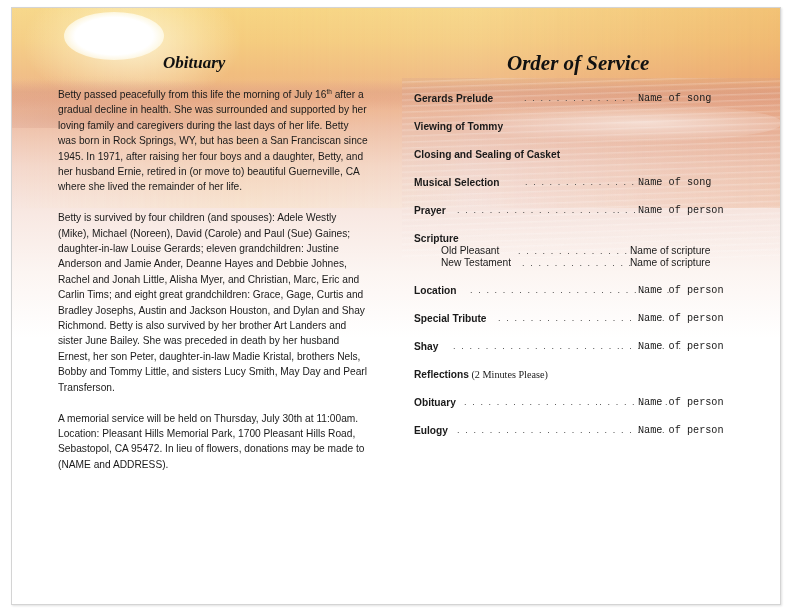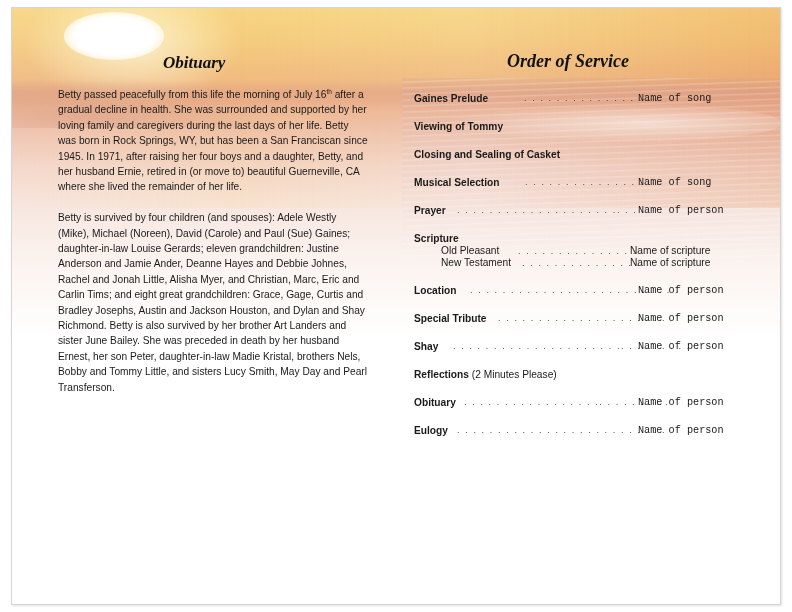--- a/index.html
+++ b/index.html
@@ -64,39 +64,39 @@
   }
 
   .title {
     position: absolute;
     font-family: "Liberation Serif", "DejaVu Serif", serif;
     font-style: italic; font-weight: bold;
     color: #111111;
     margin: 0;
   }
   .obit-title { left: 163px; top: 53px; font-size: 17px; }
-  .oos-title { left: 507px; top: 51px; font-size: 18px; font-style: italic; }
+  .oos-title { left: 507px; top: 51px; font-size: 21px; font-style: italic; }
 
   .obit {
     position: absolute; left: 58px; top: 87px; width: 310px;
     font-size: 10.2px; line-height: 15.4px; color: #1a1a1a;
   }
   .obit p { margin: 0 0 15.4px 0; }
   .obit sup { font-size: 6.5px; line-height: 0; vertical-align: 4px; }
 
   .oos {
     position: absolute; left: 414px; top: 92px; width: 340px;
     font-size: 10.2px; color: #1a1a1a;
   }
   .row {
     position: relative; height: 13px; line-height: 13px;
     margin-bottom: 15px; white-space: nowrap;
   }
   .row .label { font-weight: bold; }
-  .row .note { font-weight: normal; }
+  .row .note { font-weight: normal; font-family: Liberation Serif, serif; }
   .row .dots {
     position: absolute; left: 0; top: 0;
     color: #444; letter-spacing: 1.6px; font-size: 9px;
   }
   .row .value { position: absolute; left: 224px; top: 0; font-family: Liberation Mono, monospace; }
   .group { margin-bottom: 15px; }
   .group .row { margin-bottom: 0; }
   .sub { position: relative; height: 12px; line-height: 12px; padding-left: 27px; white-space: nowrap; }
   .sub .dots { position: absolute; top: 0; color: #444; letter-spacing: 1.6px; font-size: 9px; }
   .sub .value { position: absolute; left: 216px; top: 0; }
@@ -113,27 +113,28 @@
   <div class="horizon"></div>
   <div class="sea"></div>
   <div class="wave"></div>
 </div>
 
 <h2 class="title obit-title">Obituary</h2>
 
 <div class="obit">
   <p><span>Betty passed peacefully from this life the morning of July 16</span><sup>th</sup><span> after a gradual decline in health.  She was surrounded and supported by her loving family and caregivers during the last days of her life.  Betty was born in Rock Springs, WY, but has been a San Franciscan since 1945.  In 1971, after raising her four boys and a daughter, Betty, and her husband Ernie, retired in (or move to) beautiful Guerneville, CA where she lived the remainder of her life.</span></p>
   <p>Betty is survived by four children (and spouses): Adele Westly (Mike), Michael (Noreen), David (Carole) and Paul (Sue) Gaines;  daughter-in-law Louise Gerards;  eleven grandchildren: Justine Anderson and Jamie Ander, Deanne Hayes and Debbie Johnes, Rachel and Jonah Little, Alisha Myer, and Christian, Marc, Eric and Carlin Tims;  and eight great grandchildren: Grace, Gage, Curtis and Bradley Josephs, Austin and Jackson Houston, and Dylan and Shay Richmond.  Betty is also survived by her brother Art Landers and sister June Bailey.  She was preceded in death by her husband Ernest, her son Peter, daughter-in-law Madie Kristal, brothers Nels, Bobby and Tommy Little, and sisters Lucy Smith, May Day and Pearl Transferson.</p>
+  <p>A memorial service will be held on Thursday, July 30th at 11:00am.  Location:  Pleasant Hills Memorial Park, 1700 Pleasant Hills Road, Sebastopol, CA 95472.  In lieu of flowers, donations may be made to (NAME and ADDRESS).</p>
 </div>
 
 <h2 class="title oos-title">Order of Service</h2>
 
 <div class="oos">
   <div class="row">
-    <span class="label">Gaines Prelude</span>
+    <span class="label">Gerards Prelude</span>
     <span class="dots" style="left:110px">. . . . . . . . .  . . . . . . . .</span>
     <span class="value">Name of song</span>
   </div>
   <div class="row">
     <span class="label">Viewing of Tommy</span>
   </div>
   <div class="row">
     <span class="label">Closing and Sealing of Casket</span>
   </div>
   <div class="row">

